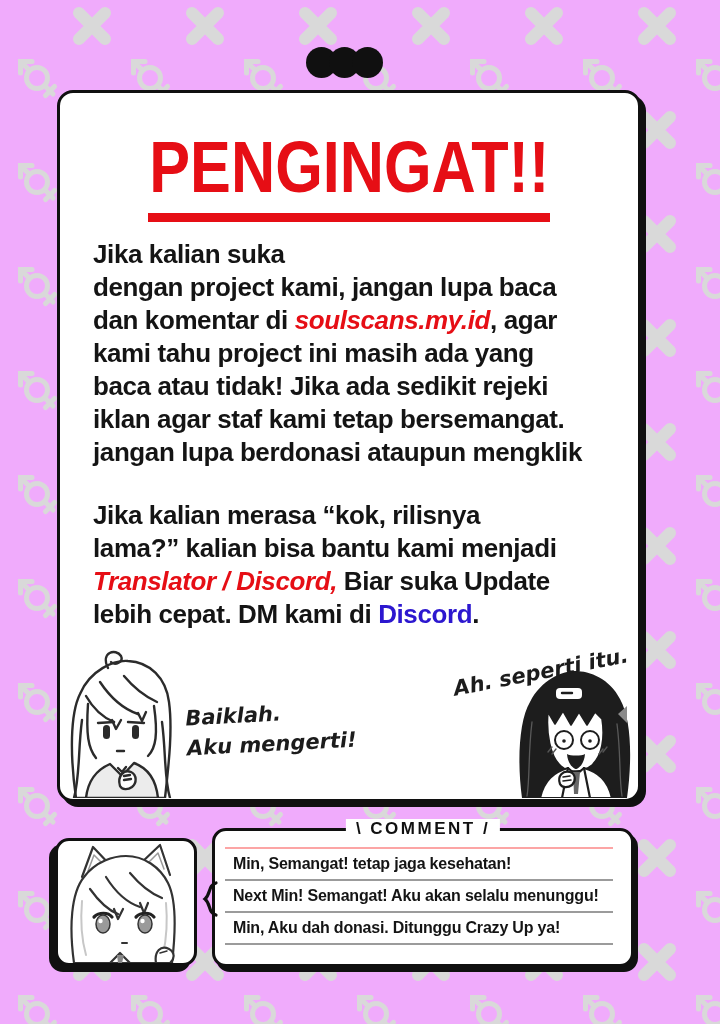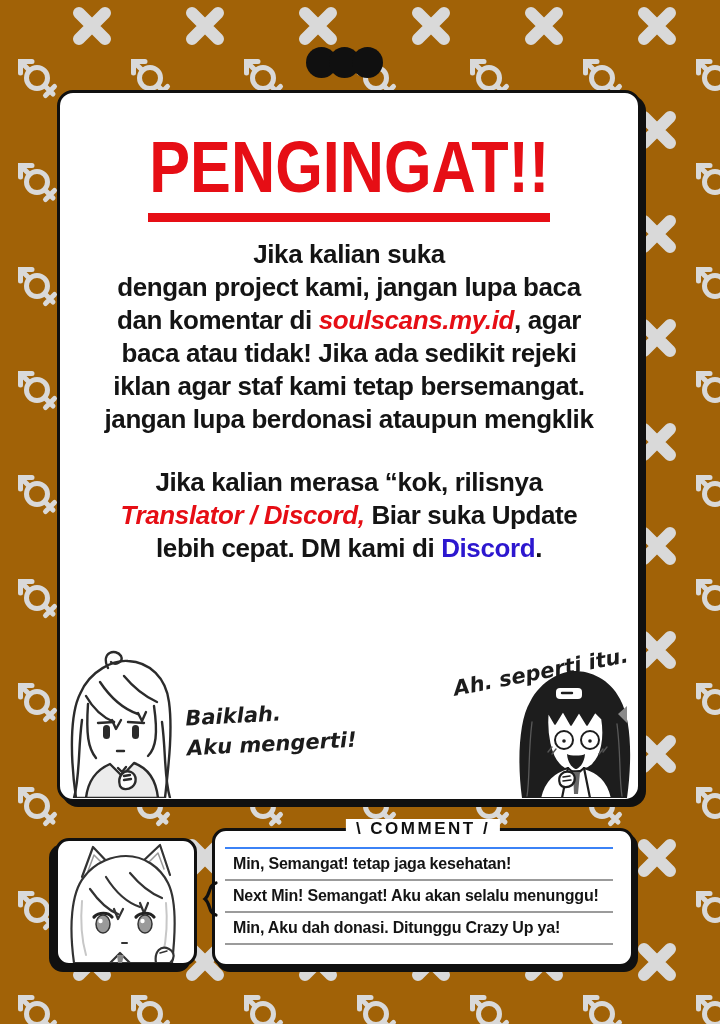--- a/index.html
+++ b/index.html
@@ -1,40 +1,40 @@
 <!DOCTYPE html>
 <html><head>
 <meta charset="utf-8">
 <style>
   html,body{margin:0;padding:0;}
   .page{
     position:relative;width:720px;height:1024px;overflow:hidden;
-    background:#a16207;font-family:"Liberation Sans",sans-serif;
+    background:#f0abfc;font-family:"Liberation Sans",sans-serif;
   }
   .bg-pattern{position:absolute;left:0;top:0;z-index:0;}
 
   
   .dots{position:absolute;left:306px;top:47px;display:flex;z-index:3;}
   .dots span{width:31px;height:31px;border-radius:50%;background:#101010;}
   .dots span + span{margin-left:-8px;}
 
   
   .main-box{
     position:absolute;left:57px;top:90px;width:578px;height:706px;
     background:#ffffff;border:3.5px solid #101010;border-radius:16px;
     box-shadow:5px 5px 0 #101010;z-index:2;
   }
   .title{
     margin-top:34px;text-align:center;font-weight:bold;font-size:72px;
     line-height:80px;color:#e60e15;letter-spacing:0;white-space:nowrap;
   }
   .title-inner{display:inline-block;transform:scaleX(.85);}
   .title-underline{width:402px;height:9px;background:#e60e15;margin:6px auto 0;}
-  .para{margin-top:16px;text-align:center;color:#141414;font-weight:bold;
-    font-size:26px;line-height:33px;letter-spacing:-.4px;}
+  .para{margin-top:16px;color:#141414;font-weight:bold;
+    font-size:26px;line-height:33px;letter-spacing:-.4px;padding-left:33px;}
   .para2{margin-top:30px;}
   .red{color:#e60e15;font-style:italic;}
   .blue{color:#2c17cf;}
   .pline{white-space:nowrap;}
 
   
   .char-left{position:absolute;left:2px;bottom:1px;width:118px;height:148px;}
   .char-right{position:absolute;right:2px;bottom:1px;width:122px;height:132px;}
   .speech{
     position:absolute;font-family:"DejaVu Sans",sans-serif;font-style:italic;
@@ -58,21 +58,21 @@
     position:absolute;top:-12px;left:50%;transform:translateX(-50%);
     background:#ffffff;padding:0 10px;font-weight:bold;font-size:17px;
     letter-spacing:2.5px;color:#101010;white-space:nowrap;
   }
   .brace{position:absolute;left:-13px;top:50px;}
   .comment-rows{margin:16px 18px 0 10px;}
   .comment-row{
     font-weight:bold;font-size:16px;letter-spacing:-.2px;color:#141414;
     padding:6px 0 6px 8px;border-bottom:2px solid #9b9b9b;white-space:nowrap;
   }
-  .comment-row:first-child{border-top:2px solid #3b82f6;}
+  .comment-row:first-child{border-top:2px solid #fca5a5;}
 </style>
 </head>
 <body>
 
 <div class="page">
 
   <svg class="bg-pattern" width="720" height="1024" aria-hidden="true">
     <defs>
       <g id="gx">
         <path d="M-13,-13 L13,13 M-13,13 L13,-13" stroke="#d9d9d9" stroke-width="12" stroke-linecap="round" fill="none"></path>
@@ -101,27 +101,29 @@
   <div class="main-box">
     <div class="title">
       <span class="title-inner">PENGINGAT!!</span>
     </div>
     <div class="title-underline"></div>
 
     <div class="para">
       <div class="pline">Jika kalian suka</div>
       <div class="pline">dengan project kami, jangan lupa baca</div>
       <div class="pline"><span>dan komentar di </span><span class="red">soulscans.my.id</span><span>, agar</span></div>
+      <div class="pline">kami tahu project ini masih ada yang</div>
       <div class="pline">baca atau tidak! Jika ada sedikit rejeki</div>
       <div class="pline">iklan agar staf kami tetap bersemangat.</div>
       <div class="pline">jangan lupa berdonasi ataupun mengklik</div>
     </div>
 
     <div class="para para2">
       <div class="pline">Jika kalian merasa “kok, rilisnya</div>
+      <div class="pline">lama?” kalian bisa bantu kami menjadi</div>
       <div class="pline"><span class="red">Translator / Discord,</span><span> Biar suka Update</span></div>
       <div class="pline"><span>lebih cepat. DM kami di </span><span class="blue">Discord</span><span>.</span></div>
     </div>
 
     <svg class="char-left" viewBox="0 0 118 148">
       <g stroke="#2b2b2b" stroke-width="2.4" fill="none" stroke-linecap="round" stroke-linejoin="round">
         <path fill="#ffffff" d="M14,148 C8,106 8,64 18,44 C28,20 52,10 66,11 C88,12 104,28 107,52 C111,82 106,120 103,148 Z"></path>
         <path d="M46,18 C38,2 54,-2 59,6 C62,12 53,16 49,12"></path>
         <path d="M24,46 C32,60 42,68 52,72"></path>
         <path d="M38,32 C50,50 64,60 76,64"></path>

